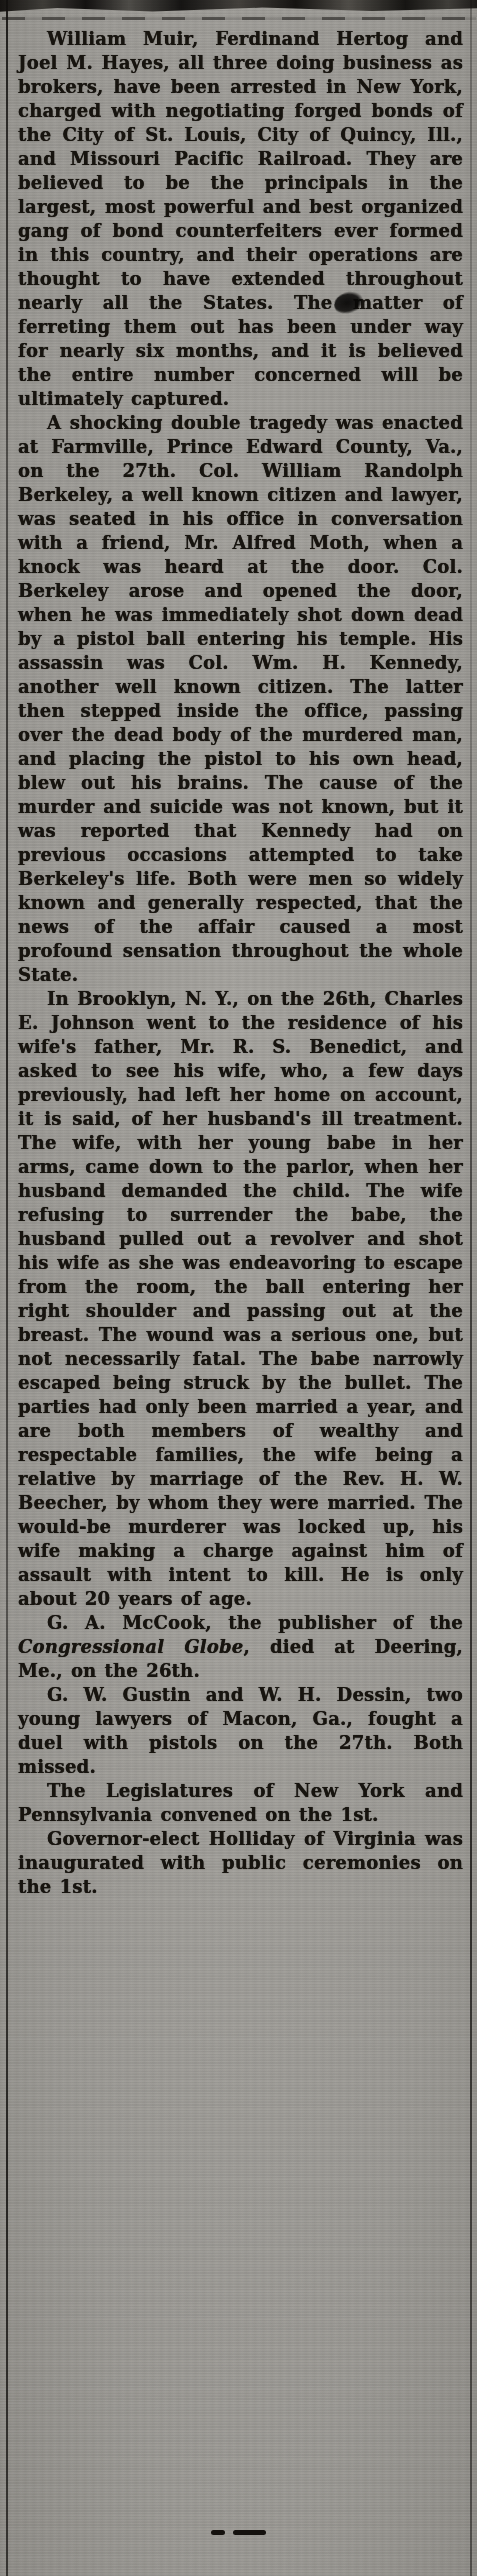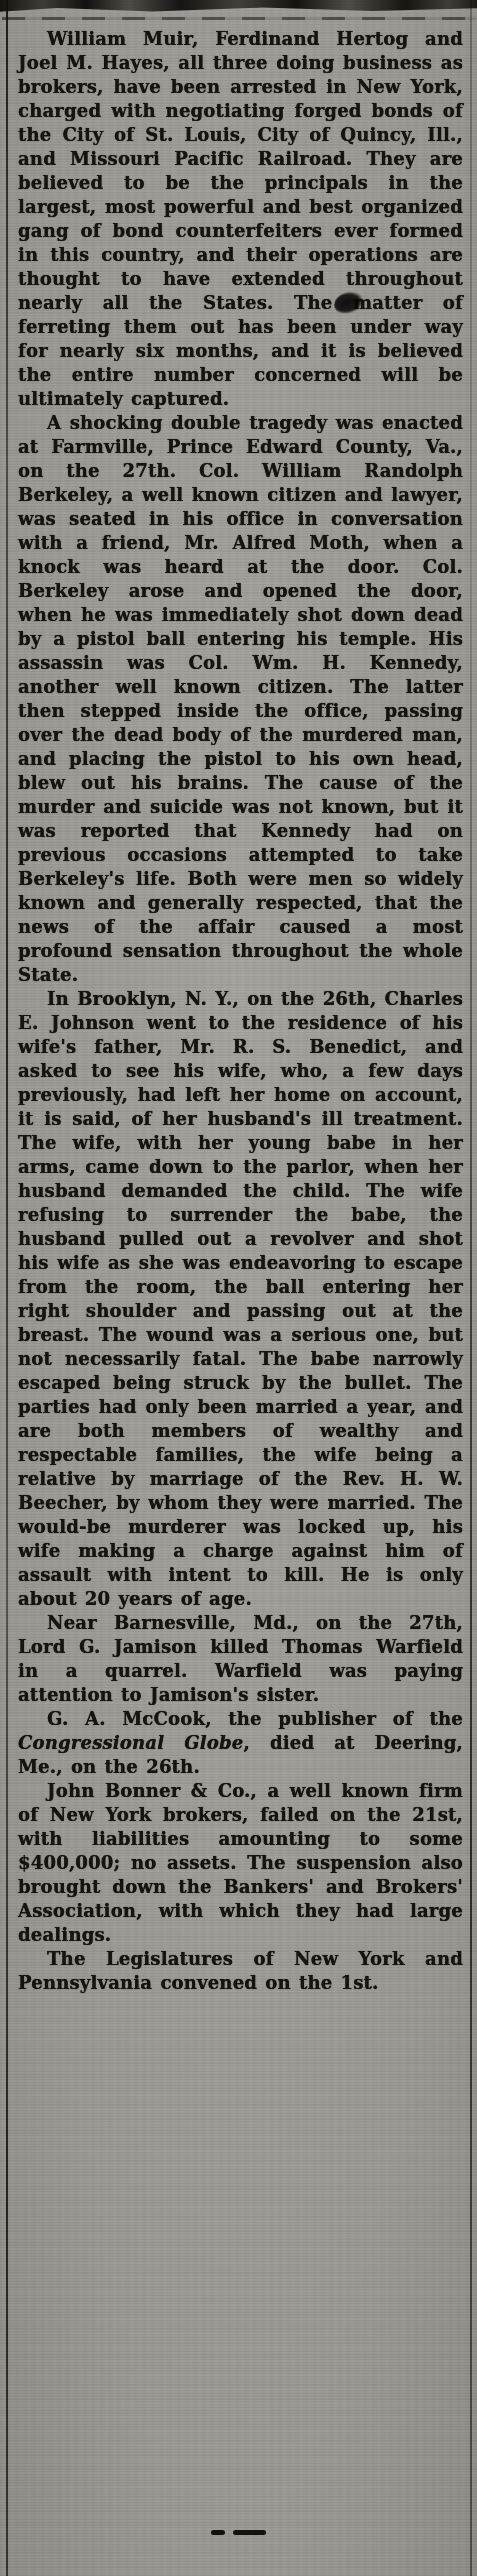--- a/index.html
+++ b/index.html
@@ -120,24 +120,24 @@
 
 <div class="top-edge"></div>
 <div class="top-edge-2"></div>
 <div class="rule-left"></div>
 <div class="rule-right"></div>
 
 <div class="column">
   <p>William Muir, Ferdinand Hertog and Joel M. Hayes, all three doing business as brokers, have been arrested in New York, charged with negotiating forged bonds of the City of St. Louis, City of Quincy, Ill., and Missouri Pacific Railroad. They are believed to be the principals in the largest, most powerful and best organized gang of bond counterfeiters ever formed in this country, and their operations are thought to have extended throughout nearly all the States. The matter of ferreting them out has been under way for nearly six months, and it is believed the entire number concerned will be ultimately captured.</p>
   <p>A shocking double tragedy was enacted at Farmville, Prince Edward County, Va., on the 27th. Col. William Randolph Berkeley, a well known citizen and lawyer, was seated in his office in conversation with a friend, Mr. Alfred Moth, when a knock was heard at the door. Col. Berkeley arose and opened the door, when he was immediately shot down dead by a pistol ball entering his temple. His assassin was Col. Wm. H. Kennedy, another well known citizen. The latter then stepped inside the office, passing over the dead body of the murdered man, and placing the pistol to his own head, blew out his brains. The cause of the murder and suicide was not known, but it was reported that Kennedy had on previous occasions attempted to take Berkeley's life. Both were men so widely known and generally respected, that the news of the affair caused a most profound sensation throughout the whole State.</p>
   <p>In Brooklyn, N. Y., on the 26th, Charles E. Johnson went to the residence of his wife's father, Mr. R. S. Benedict, and asked to see his wife, who, a few days previously, had left her home on account, it is said, of her husband's ill treatment. The wife, with her young babe in her arms, came down to the parlor, when her husband demanded the child. The wife refusing to surrender the babe, the husband pulled out a revolver and shot his wife as she was endeavoring to escape from the room, the ball entering her right shoulder and passing out at the breast. The wound was a serious one, but not necessarily fatal. The babe narrowly escaped being struck by the bullet. The parties had only been married a year, and are both members of wealthy and respectable families, the wife being a relative by marriage of the Rev. H. W. Beecher, by whom they were married. The would-be murderer was locked up, his wife making a charge against him of assault with intent to kill. He is only about 20 years of age.</p>
-  <p>Near Barnesville, Md., on the 27th, Lord G. Jamison killed Thomas Warfield in a quarrel. Warfield was paying attention to Jamison's sister.</p>
   <p><span>G. A. McCook, the publisher of the </span><span class="italic">Congressional Globe</span><span>, died at Deering, Me., on the 26th.</span></p>
-  <p>John Bonner &amp; Co., a well known firm of New York brokers, failed on the 21st, with liabilities amounting to some $400,000; no assets. The suspension also brought down the Bankers' and Brokers' Association, with which they had large dealings.</p>
+  <p>G. W. Gustin and W. H. Dessin, two young lawyers of Macon, Ga., fought a duel with pistols on the 27th. Both missed.</p>
   <p>The Legislatures of New York and Pennsylvania convened on the 1st.</p>
+  <p>Governor-elect Holliday of Virginia was inaugurated with public ceremonies on the 1st.</p>
 
 </div>
 
 <div class="ink-blot"></div>
 
 <div class="end-mark">
   <div class="dash-short"></div>
   <div class="dash-long"></div>
 </div>
 

